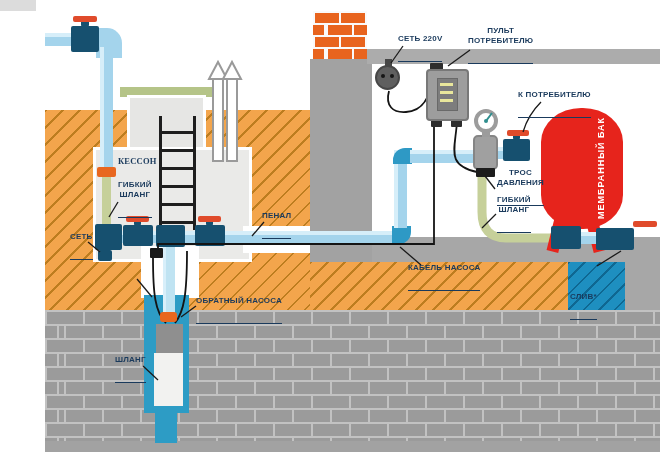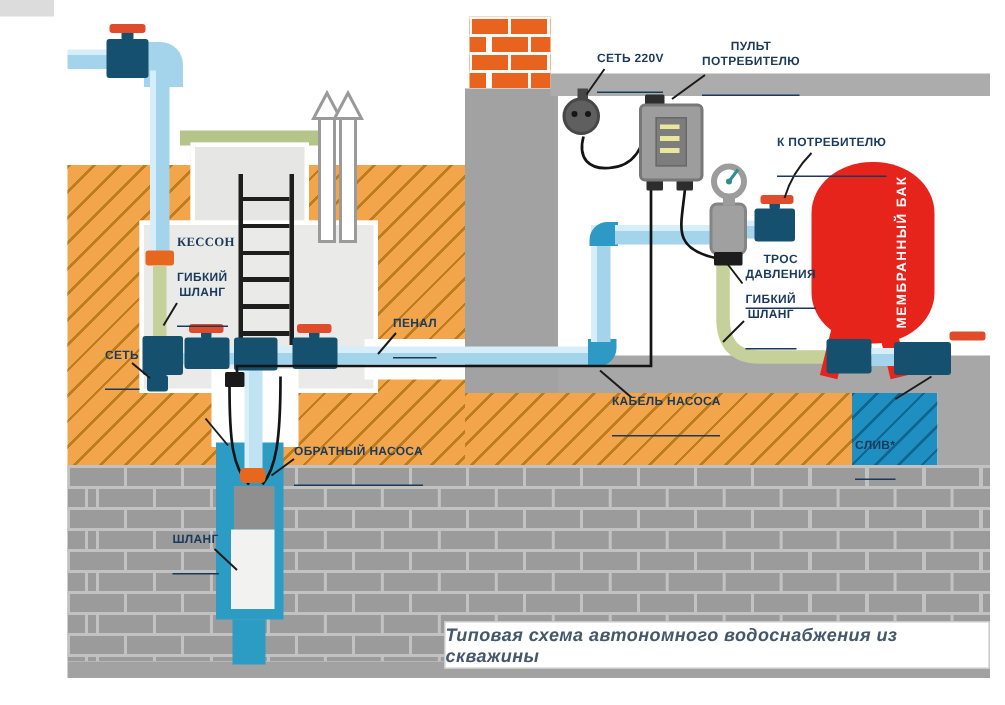--- a/index.html
+++ b/index.html
@@ -189,17 +189,14 @@
   <div class="lbl" style="left:518px;top:90px;"><span class="u">К ПОТРЕБИТЕЛЮ</span></div>
   <div class="lbl" style="left:497px;top:168px;">
       <span class="ln">ТРОС</span>
       <span class="ln u">ДАВЛЕНИЯ</span>
     </div>
   <div class="lbl" style="left:497px;top:195px;">
       <span class="ln">ГИБКИЙ</span>
       <span class="ln u">ШЛАНГ</span>
     </div>
 
-  <div class="abs caption-box" style="left:296px;top:414px;width:362px;height:30px;">
-    <span class="caption-text">Типовая схема автономного водоснабжения из скважины</span>
-  </div>
 
 </div>
 
 </body></html>

